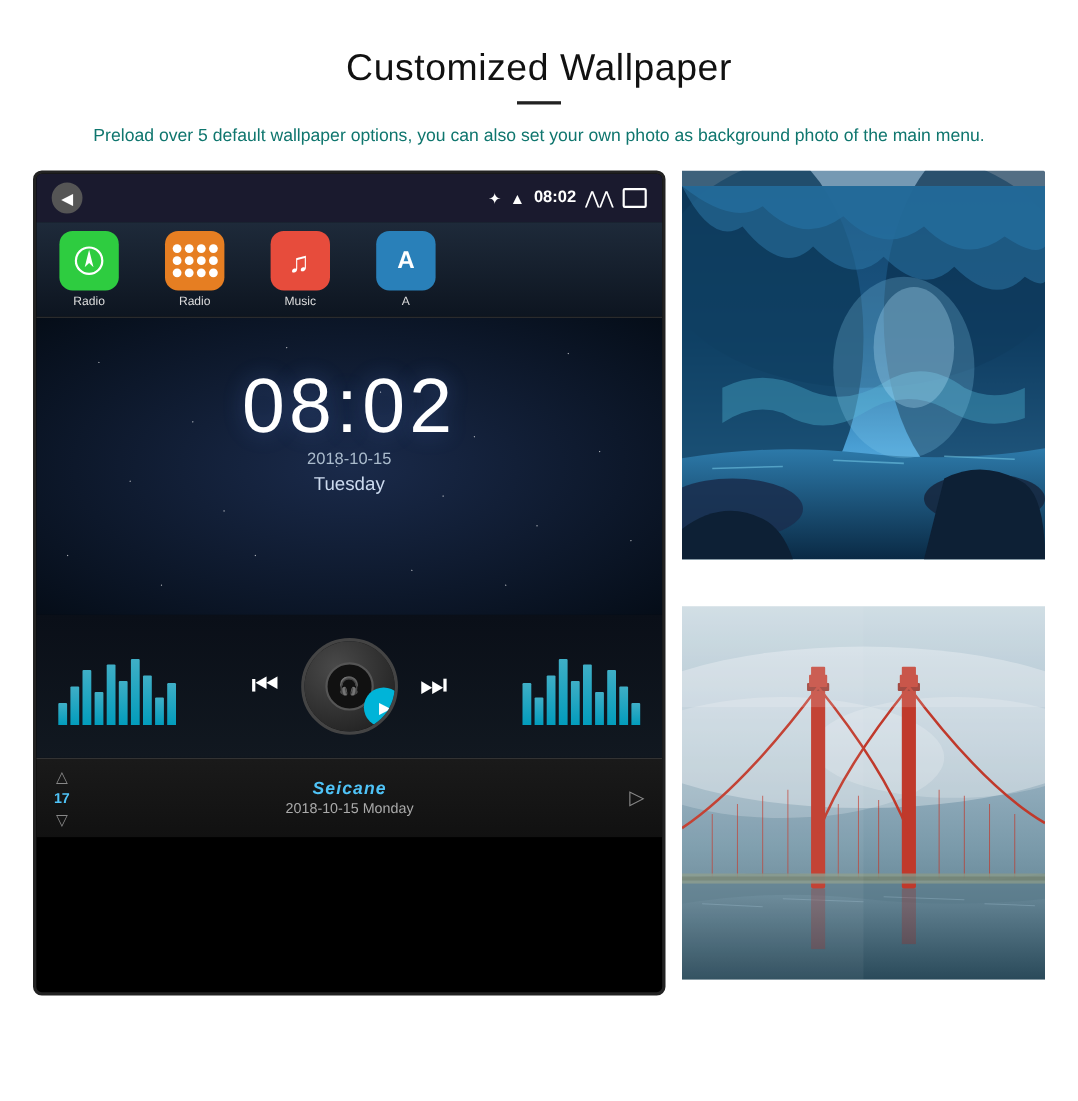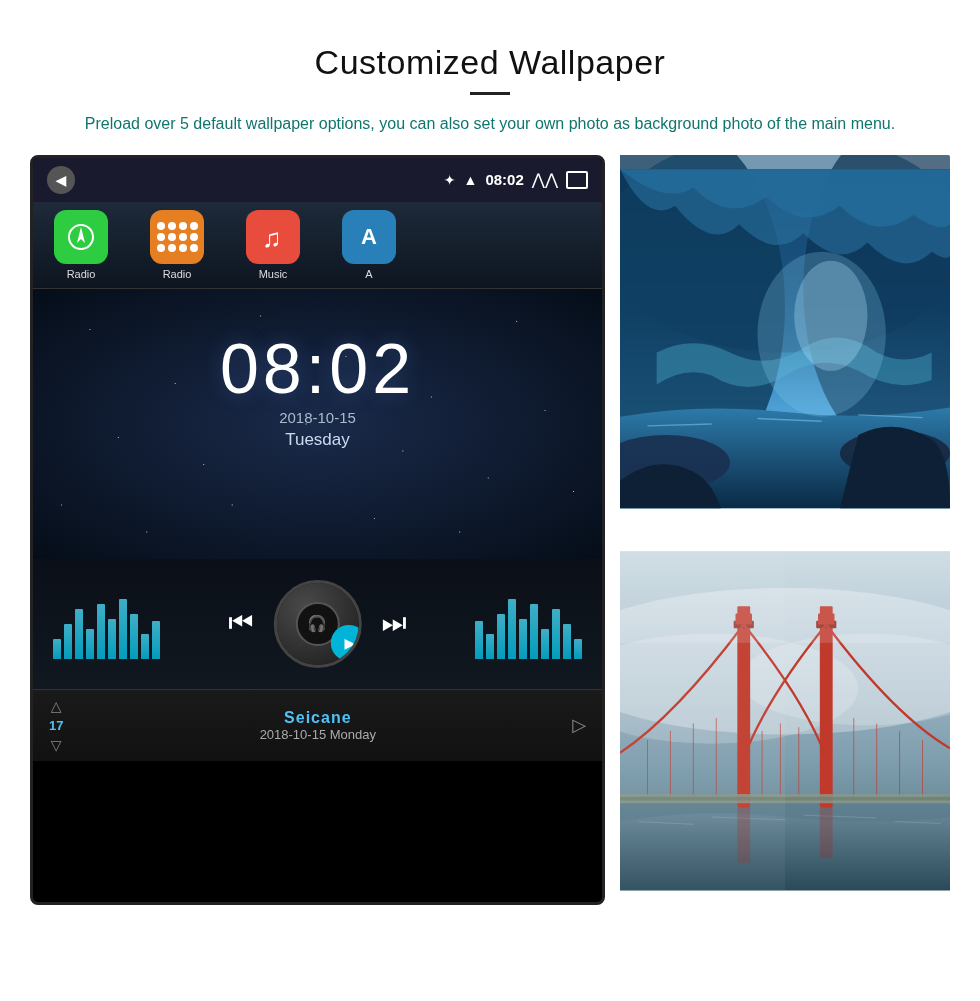--- a/index.html
+++ b/index.html
@@ -260,20 +260,21 @@
       cursor: pointer;
     }
     .nav-number {
       color: #4fc3f7;
       font-size: 13px;
       font-weight: bold;
     }
     .brand-name {
       color: #4fc3f7;
       font-size: 16px;
+      font-style: italic;
       font-weight: bold;
       letter-spacing: 1px;
       text-align: center;
     }
     .bottom-date {
       color: #aaa;
       font-size: 13px;
     }
     .bottom-right-arrow {
       color: #888;

